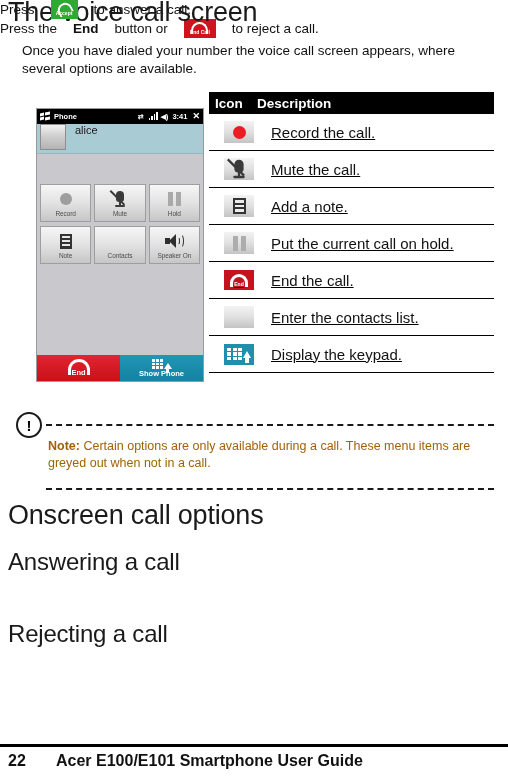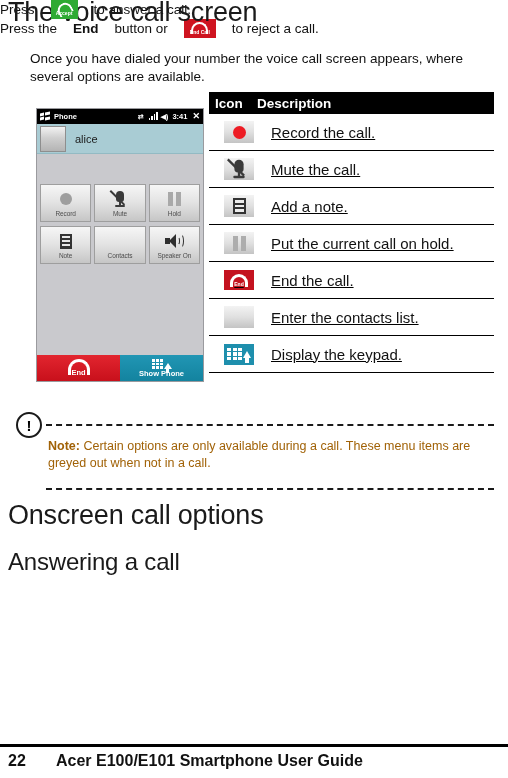--- a/index.html
+++ b/index.html
@@ -21,21 +21,21 @@
     letter-spacing: -0.2px;
     position:absolute;
   }
   h2.sub-title {
     font-size: 24px; font-weight: 400; color:#1a1a1a;
     margin:0; padding:0; letter-spacing:-0.2px;
     position:absolute;
   }
   p.body-text {
     font-size: 13.5px; line-height: 18px; color:#111;
-    margin:8px; padding:0; position:absolute;
+    margin:0; padding:0; position:absolute;
   }
 
   #title-voice { left: 8px; top: -3px; }
   #intro-para  { left: 22px; top: 42px; width: 470px; }
 
   
   .phone {
     position:absolute; left:36px; top:108px;
     width:168px; height:274px;
     background:#c9c9cd;
@@ -67,21 +67,21 @@
   .bars { display:inline-flex; align-items:flex-end; height:8px; gap:1px; margin-left:2px;}
   .bars b { width:1.5px; background:#fff; display:block;}
   .bars b:nth-child(1){height:2px}
   .bars b:nth-child(2){height:4px}
   .bars b:nth-child(3){height:6px}
   .bars b:nth-child(4){height:8px}
 
   .contact-row {
     height:30px; background:#a9ccd4;
     border-bottom:1px solid #93bac3;
-    display:flex; align-items:center; padding-left:3px;
+    display:flex; align-items:flex-start; padding-left:3px;
   }
   .contact-av {
     width:26px;height:26px;flex:none;
     background:linear-gradient(180deg,#f2f2f2 0%,#cfcfcf 45%,#b4b4b4 100%);
     border:1px solid #8e8e8e;
     position:relative;
   }
   .av-person { position:absolute; left:50%; top:3px; transform:translateX(-50%); }
   .av-person .head { width:8px;height:8px;border-radius:50%;background:#2b2b2b;margin:0 auto;}
   .av-person .body { width:15px;height:9px;background:#2b2b2b;border-radius:7px 7px 0 0;margin-top:1px;}
@@ -481,20 +481,21 @@
   <h2 class="sub-title" id="title-answering">Answering a call</h2>
   <div class="body-text inline-row" id="para-answer">
     <span>Press</span>
     <span class="accept-ico">
       <span class="accept-hand"></span>
       <span class="mini-lbl">Accept</span>
     </span>
     <span>to answer a call.</span>
   </div>
 
+  <h2 class="sub-title" id="title-rejecting">Rejecting a call</h2>
   <div class="body-text inline-row" id="para-reject">
     <span>Press the</span>
     <b>End</b>
     <span>button or</span>
     <span class="endcall-ico">
       <span class="endcall-hand"></span>
       <span class="mini-lbl">End Call</span>
     </span>
     <span>to reject a call.</span>
   </div>

